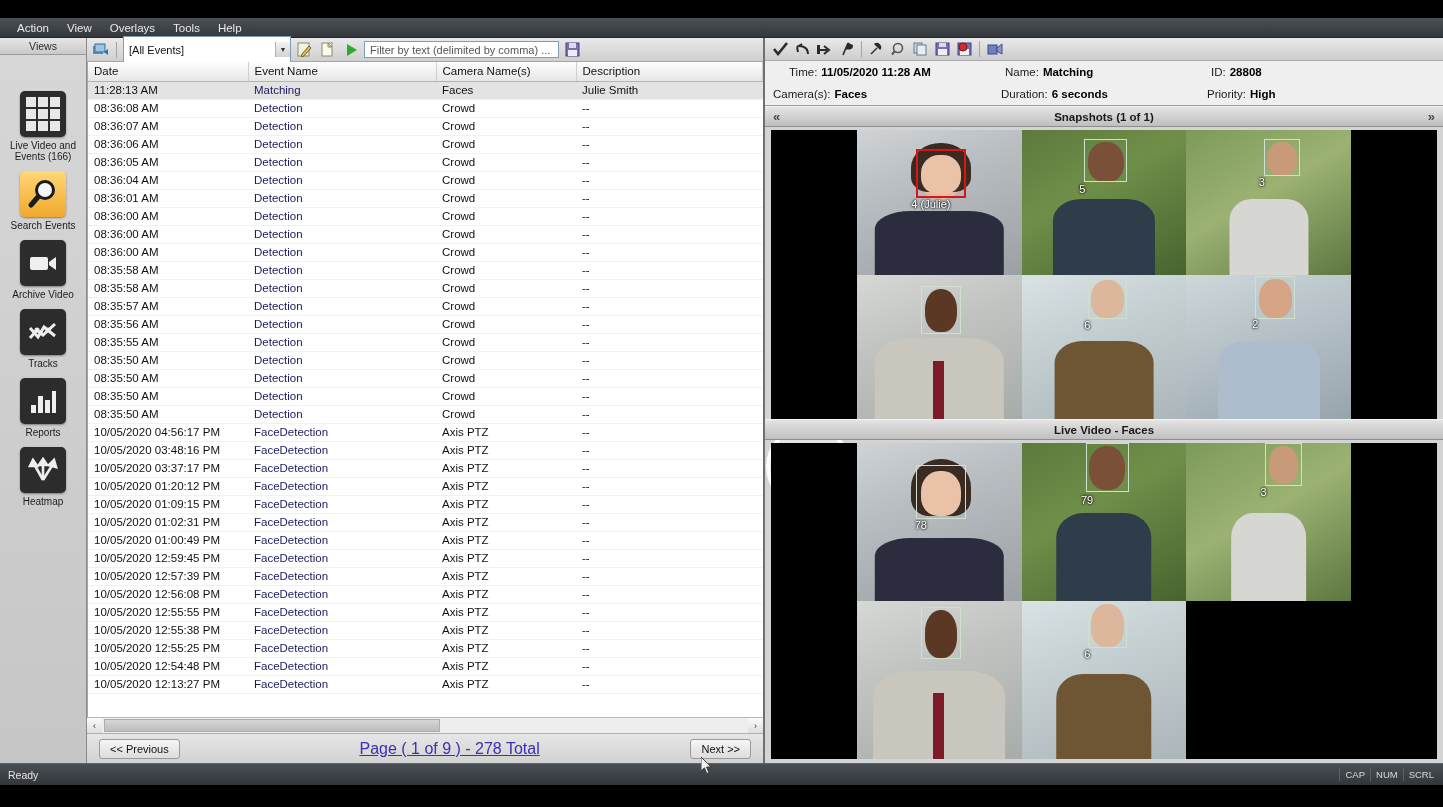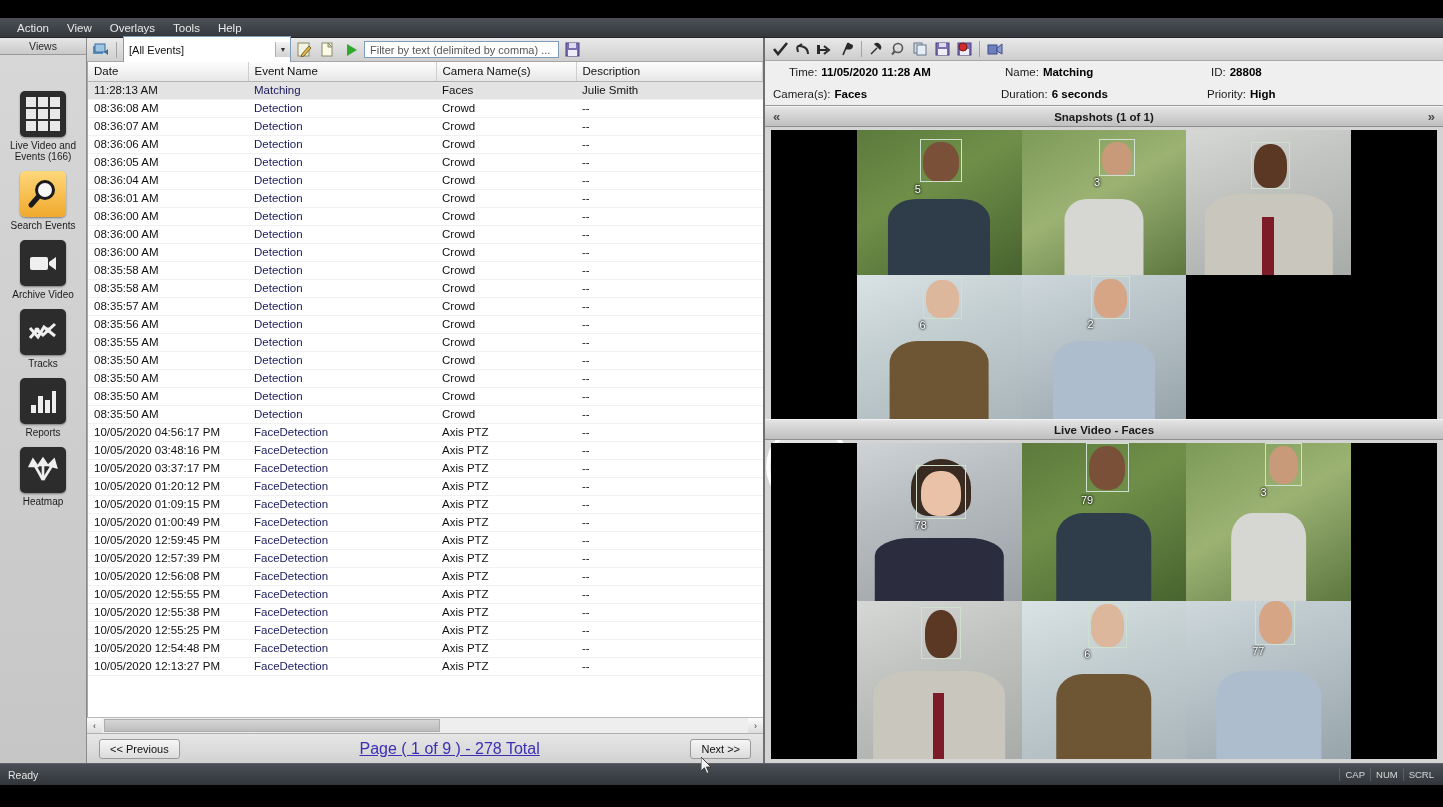--- a/index.html
+++ b/index.html
@@ -543,20 +543,26 @@
                 <td class="c-cam">Axis PTZ</td>
                 <td class="c-desc">--</td>
               </tr>
               <tr>
                 <td class="c-date">10/05/2020 01:09:15 PM</td>
                 <td class="c-name">FaceDetection</td>
                 <td class="c-cam">Axis PTZ</td>
                 <td class="c-desc">--</td>
               </tr>
               <tr>
+                <td class="c-date">10/05/2020 01:02:31 PM</td>
+                <td class="c-name">FaceDetection</td>
+                <td class="c-cam">Axis PTZ</td>
+                <td class="c-desc">--</td>
+              </tr>
+              <tr>
                 <td class="c-date">10/05/2020 01:00:49 PM</td>
                 <td class="c-name">FaceDetection</td>
                 <td class="c-cam">Axis PTZ</td>
                 <td class="c-desc">--</td>
               </tr>
               <tr>
                 <td class="c-date">10/05/2020 12:59:45 PM</td>
                 <td class="c-name">FaceDetection</td>
                 <td class="c-cam">Axis PTZ</td>
                 <td class="c-desc">--</td>
@@ -718,20 +724,29 @@
         <span class="chev l">«</span>
         <span>Snapshots (1 of 1)</span>
         <span class="chev r">»</span>
       </div>
 
       <div class="vidpanel snaps">
         <div class="letterbox lb-l"></div>
         <div class="letterbox lb-r"></div>
         <div class="grid2x3" style="left:86px;right:86px;">
 
+          <div class="cell">
+            <div class="cellbg sc-a"></div>
+            <div class="torso" style="width:78%;height:44%;background:#2b2c3e;"></div>
+            <div class="head" style="position:absolute;left:38%;top:14%;width:26%;height:34%;background:#e7bba1;"></div>
+            <div class="head" style="position:absolute;left:33%;top:9%;width:36%;height:34%;background:#3a2b22;border-radius:50% 50% 30% 30%;"></div>
+            <div class="head" style="position:absolute;left:39%;top:17%;width:24%;height:27%;background:#e9c2a8;"></div>
+            <div class="fbox red" style="left:36%;top:13%;width:30%;height:34%;"></div>
+            <div class="flabel" style="left:33%;top:47%;">4 (Julie)</div>
+          </div>
 
           <div class="cell">
             <div class="cellbg sc-b"></div>
             <div class="torso" style="width:62%;height:52%;background:#2f3c4a;"></div>
             <div class="head" style="position:absolute;left:40%;top:8%;width:22%;height:28%;background:#7a5038;"></div>
             <div class="fbox" style="left:38%;top:6%;width:26%;height:30%;"></div>
             <div class="flabel" style="left:35%;top:37%;">5</div>
           </div>
 
           <div class="cell">
@@ -814,27 +829,20 @@
           </div>
 
           <div class="cell">
             <div class="cellbg sc-e"></div>
             <div class="torso" style="width:58%;height:54%;background:#6e5634;"></div>
             <div class="head" style="position:absolute;left:42%;top:2%;width:20%;height:27%;background:#ddb79b;"></div>
             <div class="fbox" style="left:40%;top:0%;width:24%;height:30%;"></div>
             <div class="flabel" style="left:38%;top:30%;">6</div>
           </div>
 
-          <div class="cell">
-            <div class="cellbg sc-f"></div>
-            <div class="torso" style="width:64%;height:56%;background:#aebdcd;"></div>
-            <div class="head" style="position:absolute;left:44%;top:0%;width:20%;height:27%;background:#d6a586;"></div>
-            <div class="fbox" style="left:42%;top:-2%;width:24%;height:30%;"></div>
-            <div class="flabel" style="left:40%;top:28%;">77</div>
-          </div>
 
         </div>
       </div>
     </div>
   </div>
 
   <div class="statusbar">
     <div class="sleft">Ready</div>
     <div class="sright">
       <div class="sbox">CAP</div>

